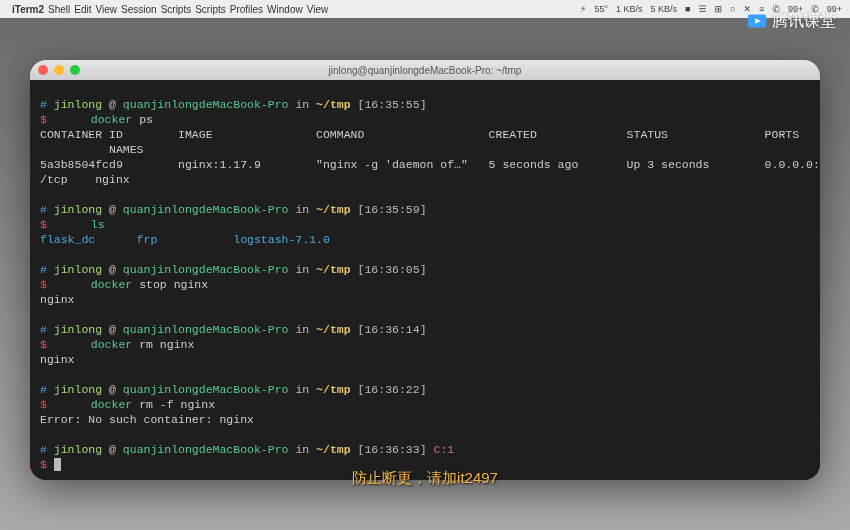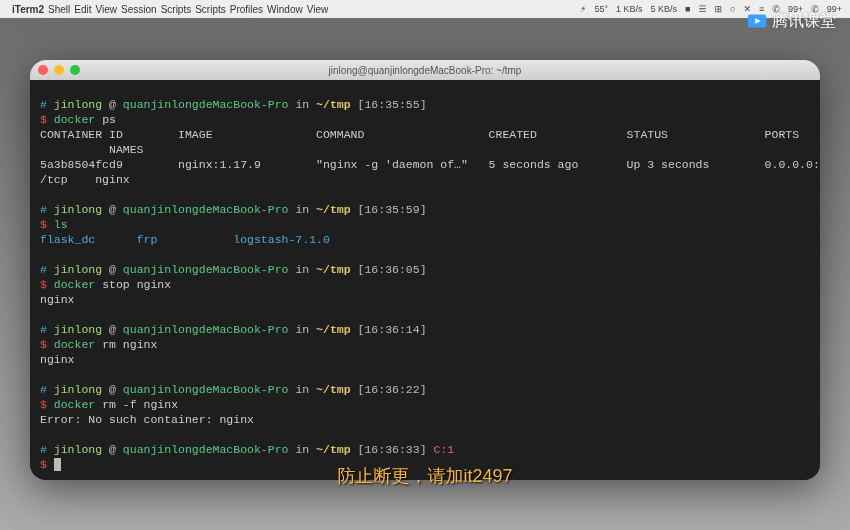--- a/index.html
+++ b/index.html
@@ -76,37 +76,37 @@
   }
   .c-hash   { color:#4fa9d8; }
   .c-user   { color:#a3d977; }
   .c-at     { color:#bbb; }
   .c-host   { color:#5bc88a; }
   .c-in     { color:#bbb; }
   .c-path   { color:#e0c46c; font-weight:bold; }
   .c-time   { color:#bbb; }
   .c-err    { color:#d96c6c; }
   .c-prompt { color:#e84e4e; }
-  .c-cmd    { color:#5bc88a; }
+  .c-cmd    { color:#5bc88a;margin-left:37px; }
   .c-arg    { color:#ccc; }
   .c-out    { color:#ccc; }
   .c-dir    { color:#4fa9d8; }
   .c-hdr    { color:#ccc; }
   .blk { display:block; }
   .cursor {
     display:inline-block; width:7px; height:13px;
     background:#bbb; vertical-align:text-bottom;
   }
   
   .subtitle {
     position:absolute;
     bottom: 42px;
     left:0; right:0;
     text-align:center;
-    font-size: 18px;
+    font-size: 15px;
     color:#f5b642;
     font-weight:500;
     text-shadow: 1px 1px 2px rgba(0,0,0,0.9);
     z-index: 60;
   }
 </style>
 </head>
 <body>
 
 <div class="menubar">

